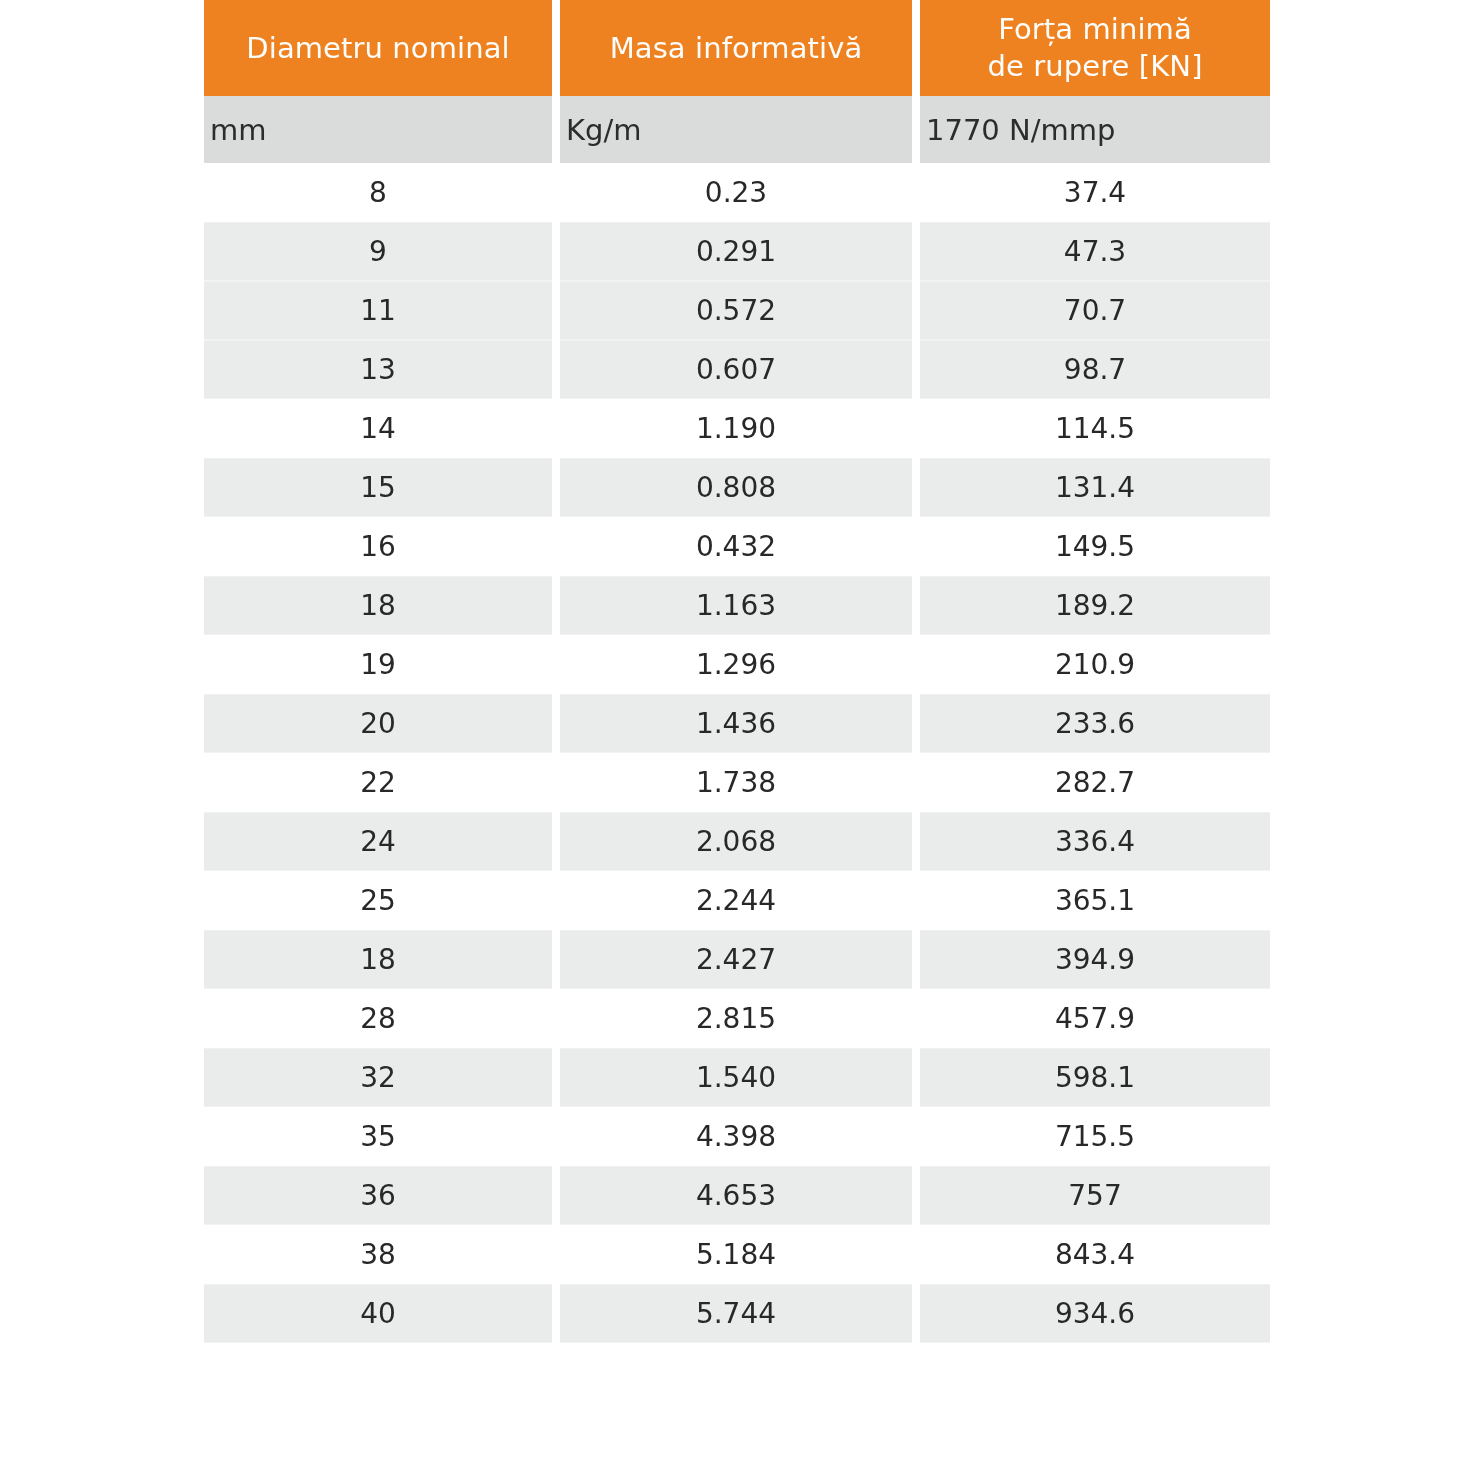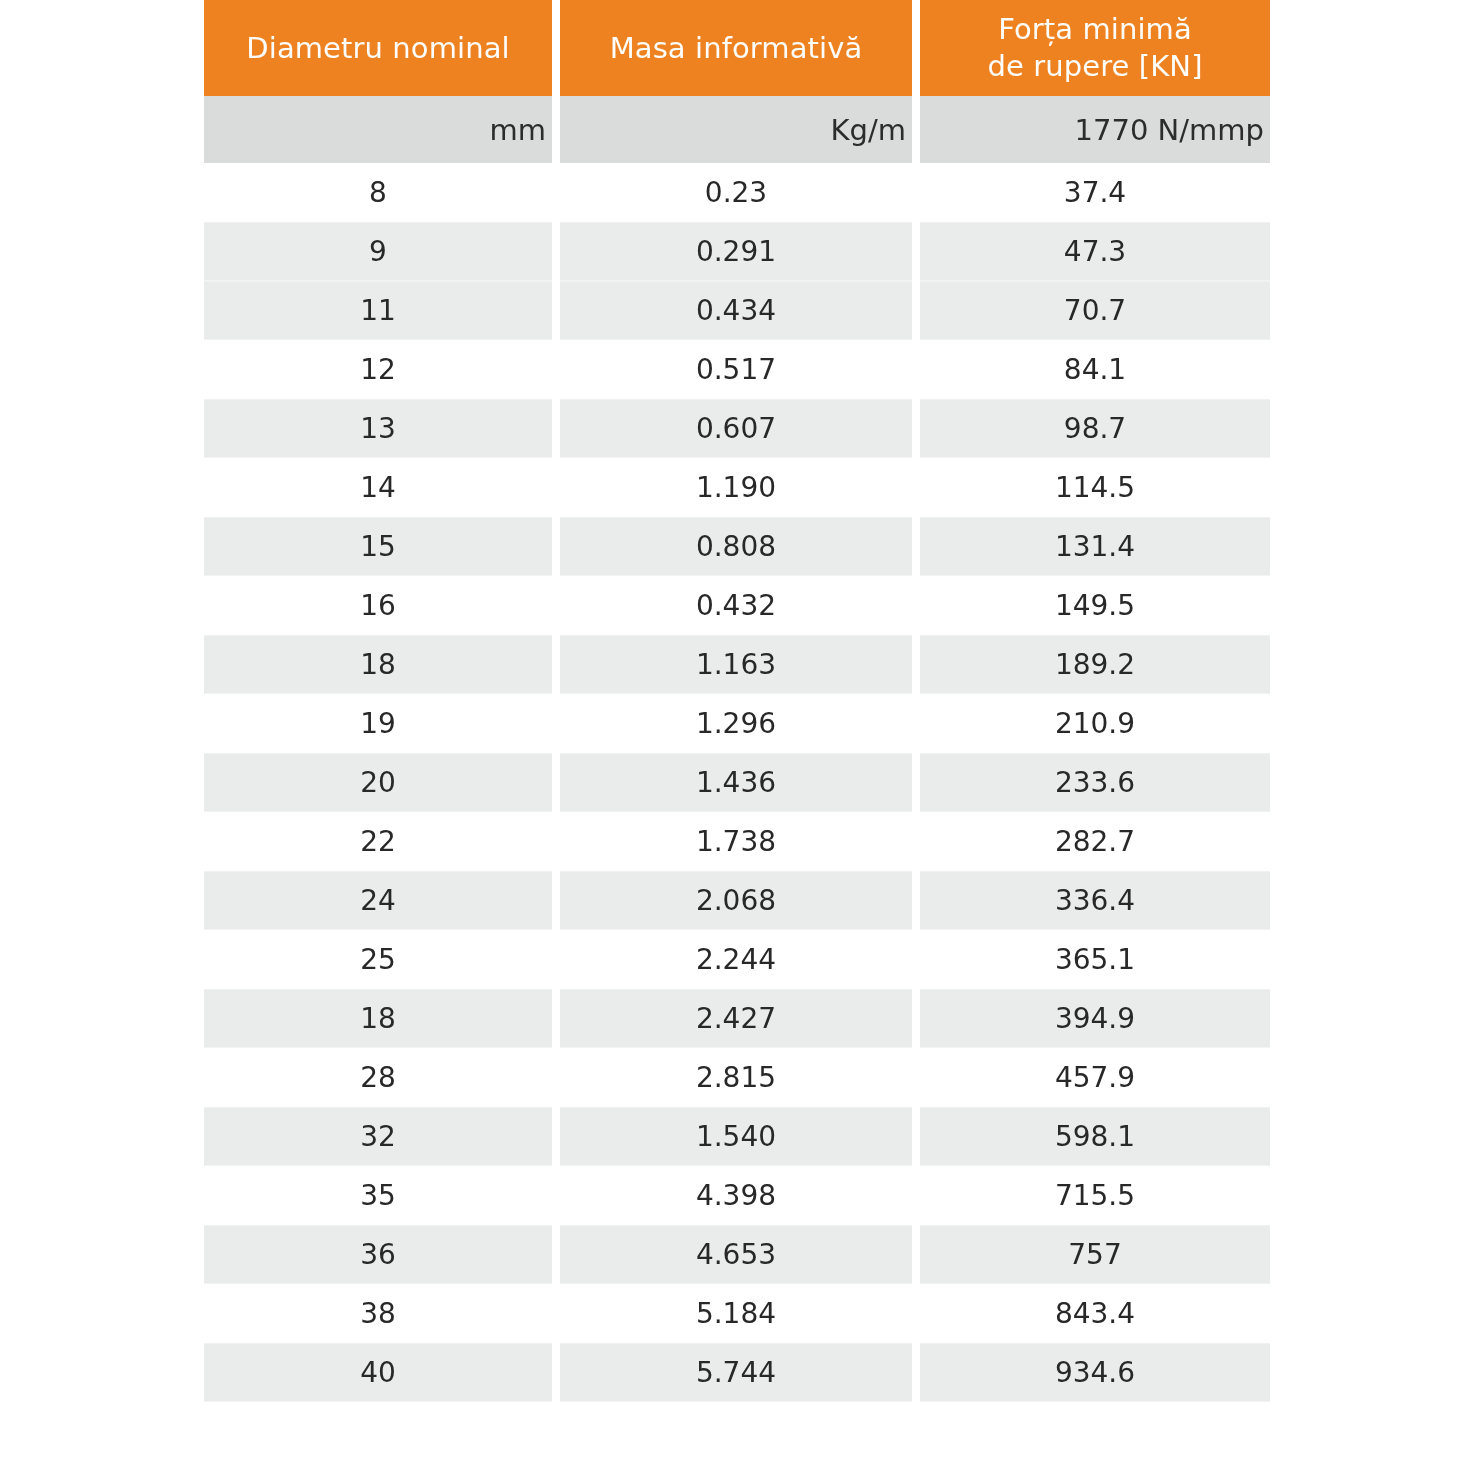--- a/index.html
+++ b/index.html
@@ -63,21 +63,21 @@
     display: block;
     white-space: nowrap;
   }
 
   
   tr.sub-row td.sub {
     background: #DADCDC;
     color: #2c2c2c;
     font-size: 29px;
     font-weight: 400;
-    text-align: right;
+    text-align: left;
     vertical-align: middle;
     height: 67px;
     padding: 0 6px;
     border: 0;
   }
 
   
   tbody tr.data-row td.cell {
     font-size: 28px;
     font-weight: 400;
@@ -144,30 +144,23 @@
         <tr class="data-row even">
           <td class="cell">9</td>
           <td class="gap"></td>
           <td class="cell">0.291</td>
           <td class="gap"></td>
           <td class="cell">47.3</td>
         </tr>
         <tr class="data-row even">
           <td class="cell">11</td>
           <td class="gap"></td>
-          <td class="cell">0.434</td>
+          <td class="cell">0.572</td>
           <td class="gap"></td>
           <td class="cell">70.7</td>
-        </tr>
-        <tr class="data-row odd">
-          <td class="cell">12</td>
-          <td class="gap"></td>
-          <td class="cell">0.517</td>
-          <td class="gap"></td>
-          <td class="cell">84.1</td>
         </tr>
         <tr class="data-row even">
           <td class="cell">13</td>
           <td class="gap"></td>
           <td class="cell">0.607</td>
           <td class="gap"></td>
           <td class="cell">98.7</td>
         </tr>
         <tr class="data-row odd">
           <td class="cell">14</td>

